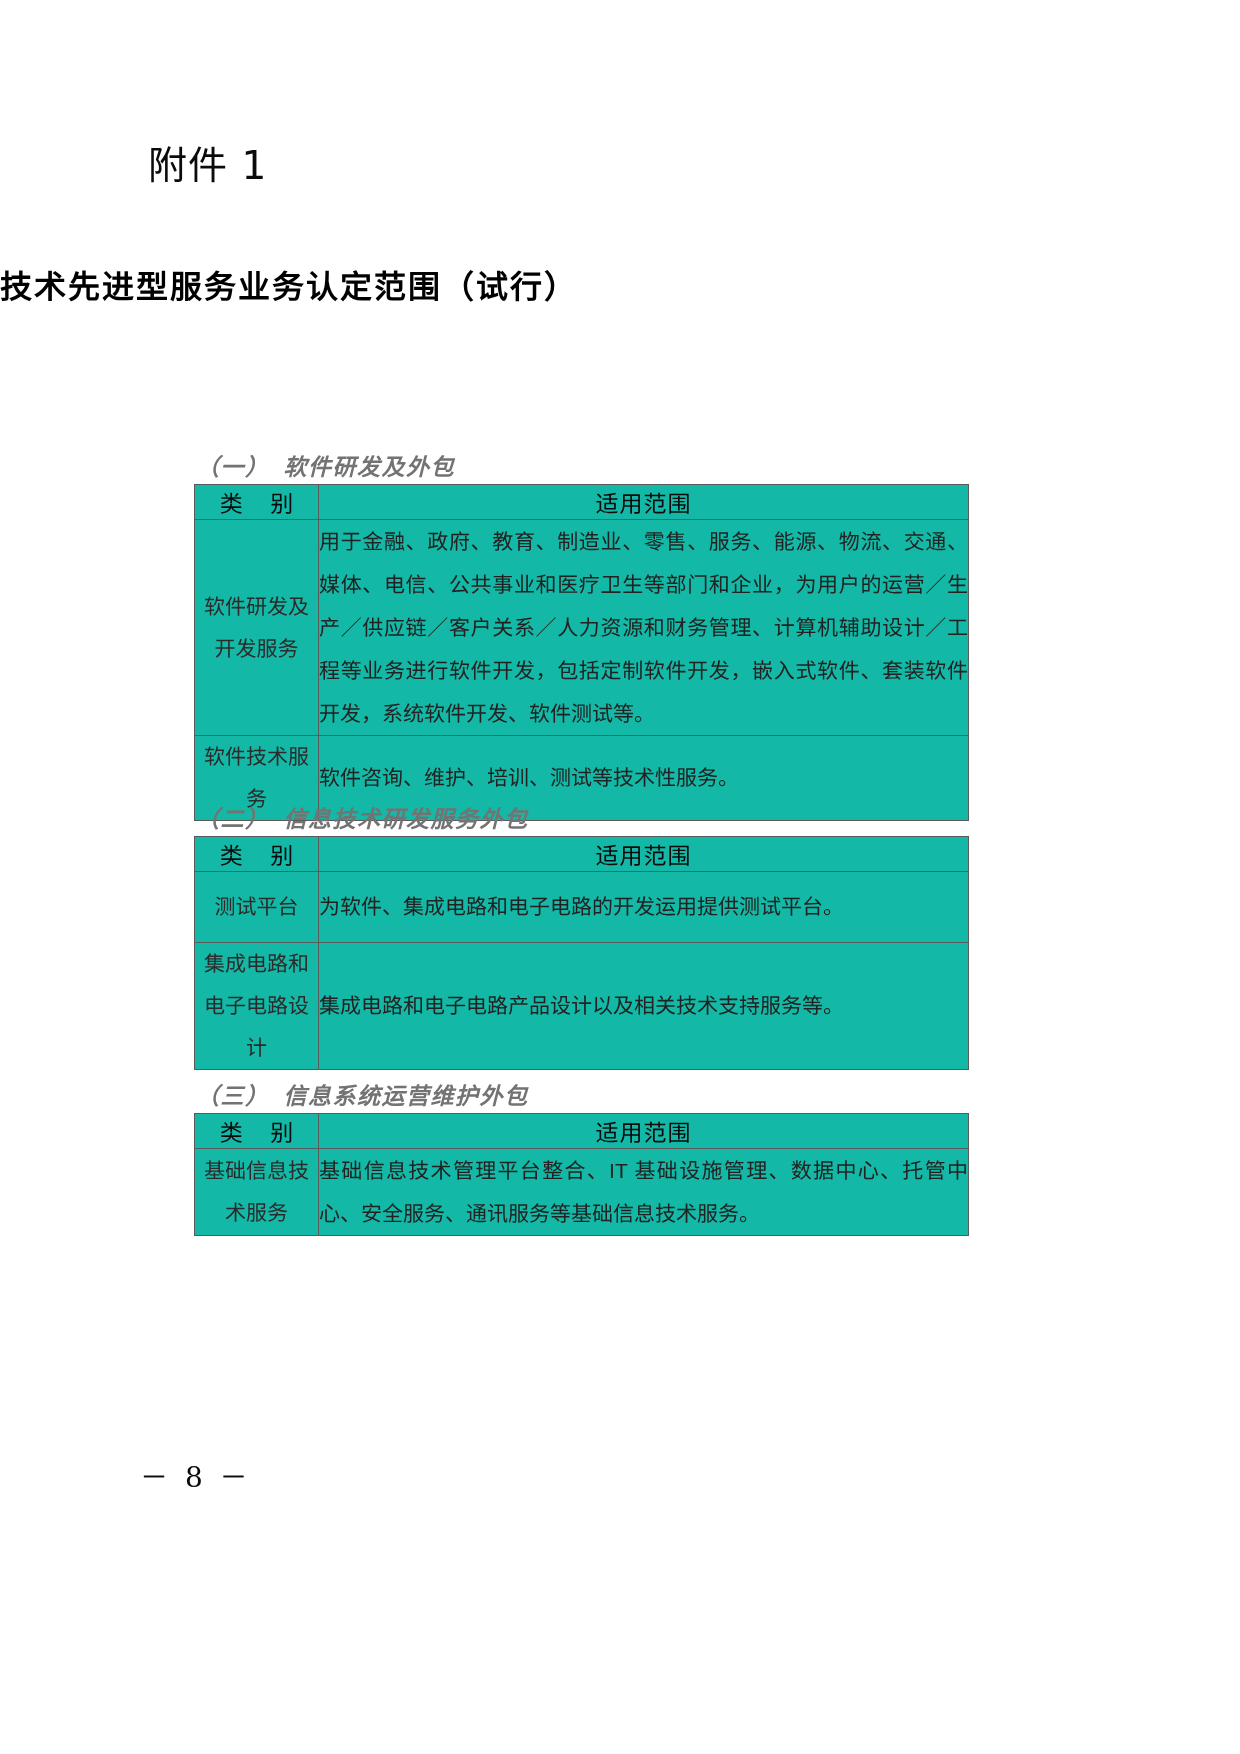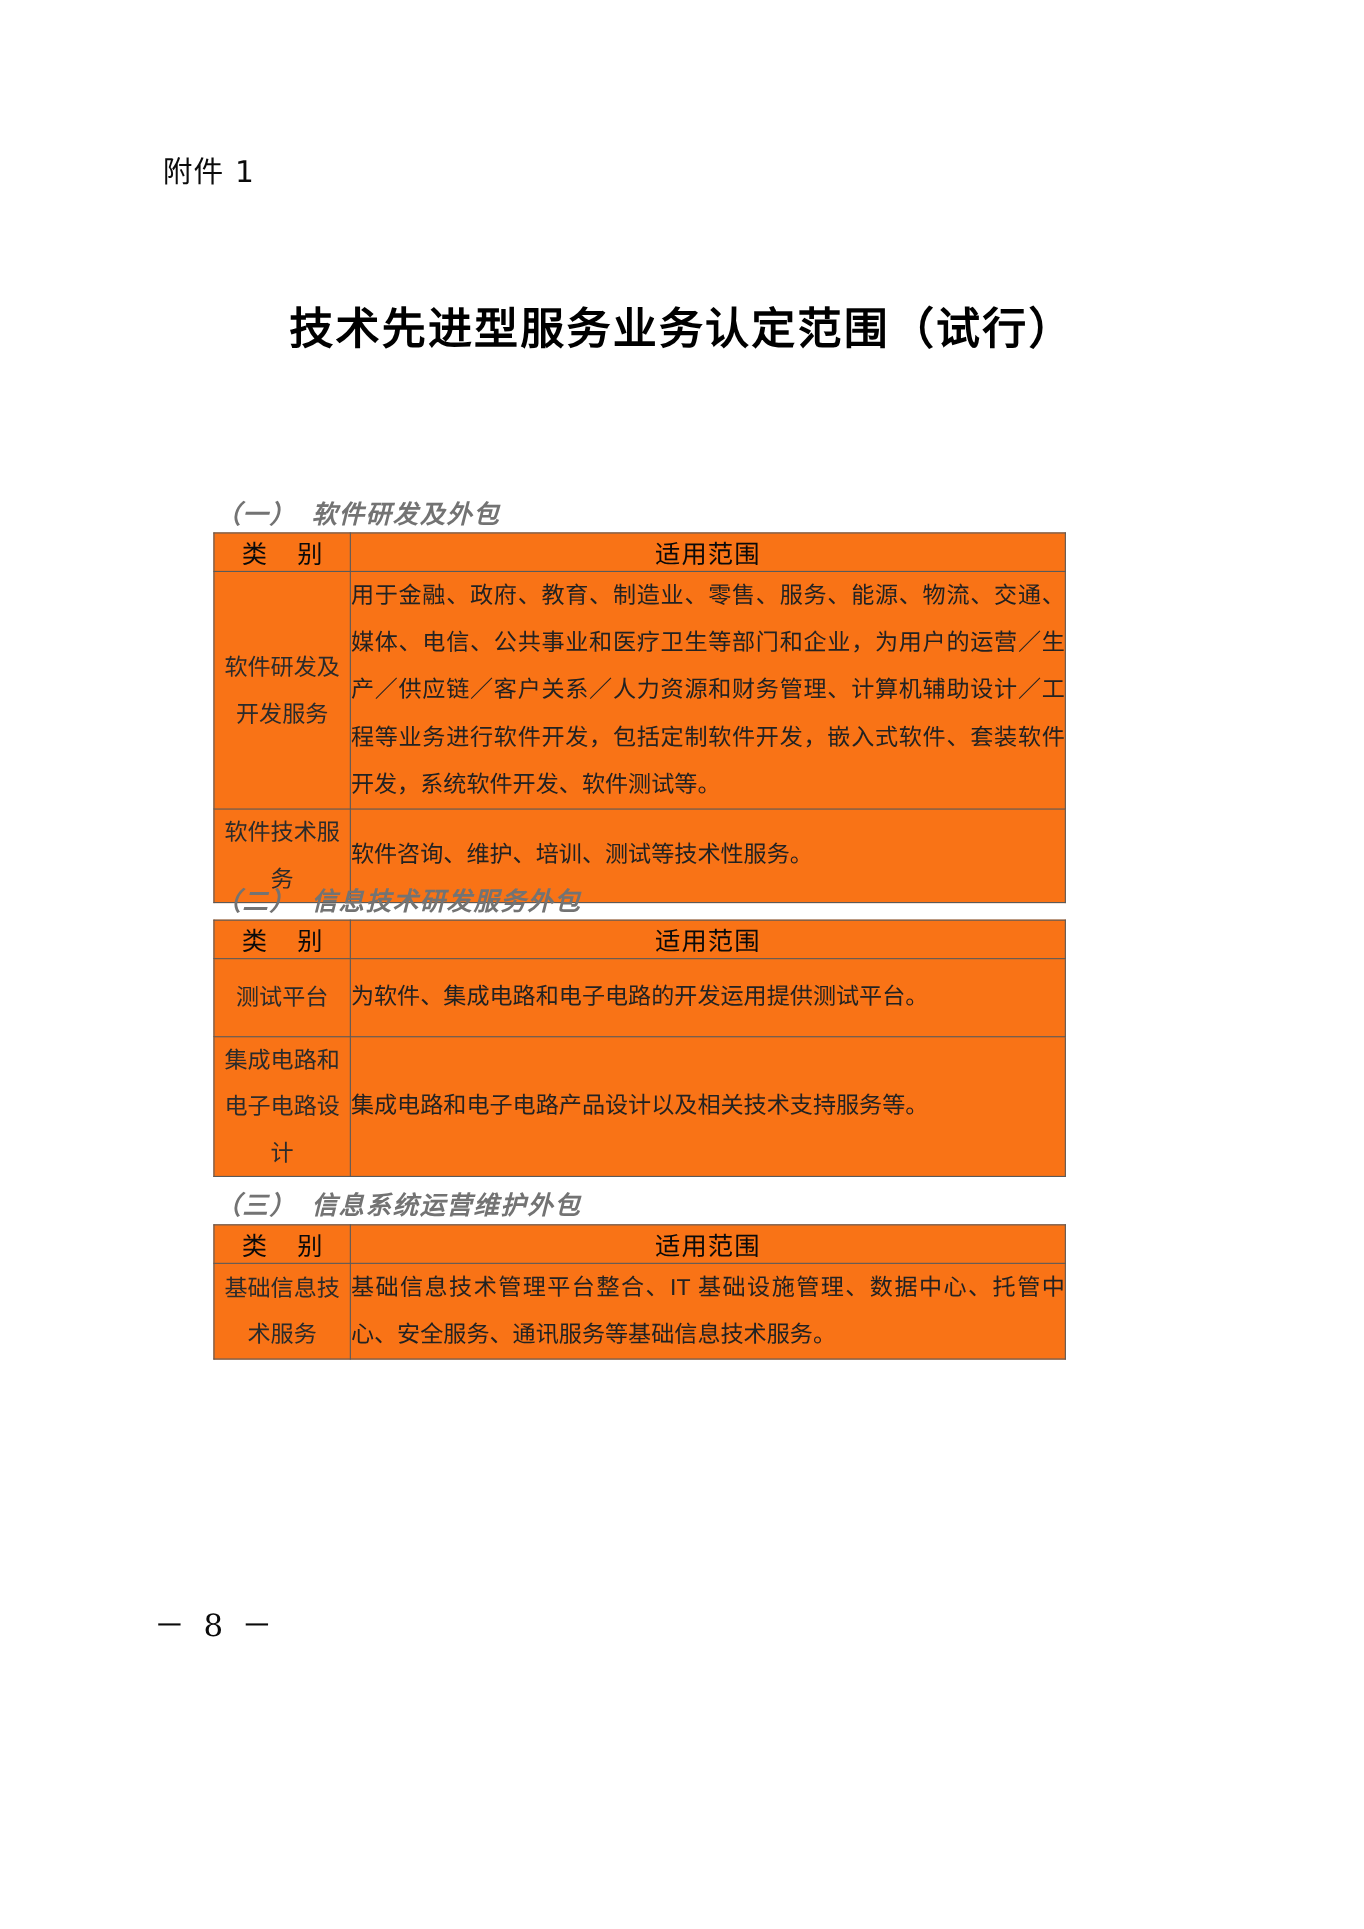--- a/index.html
+++ b/index.html
@@ -23,35 +23,35 @@
     height: 1754px;
     box-sizing: border-box;
     padding: 0;
   }
 
   
   .attach-label {
     position: absolute;
     left: 148px;
     top: 134px;
-    font-size: 27px;
+    font-size: 39px;
     font-family: "DejaVu Sans", "Liberation Sans", sans-serif;
     letter-spacing: 1px;
     white-space: nowrap;
     color: #0b0b0b;
   }
 
   
   .doc-title {
     position: absolute;
     left: 0;
     top: 240px;
     width: 1240px;
-    text-align: center;
-    font-size: 40px;
+    text-align: left;
+    font-size: 32px;
     font-weight: bold;
     letter-spacing: 2px;
     font-family: "DejaVu Serif", "Liberation Serif", serif;
     color: #000000;
   }
 
   
   .section-heading {
     position: absolute;
     left: 196px;
@@ -77,21 +77,21 @@
   }
   .subsection-heading .sub-num { margin-right: 14px; }
 
   
   .tbl {
     position: absolute;
     left: 194px;
     width: 774px;
     border-collapse: collapse;
     table-layout: fixed;
-    background: #f97316;
+    background: #14b8a6;
   }
   .tbl td, .tbl th {
     border: 1.3px solid #5a5a5a;
     padding: 0;
     vertical-align: middle;
     font-weight: normal;
   }
   .tbl col.c1 { width: 124px; }
   .tbl col.c2 { width: 650px; }
 

